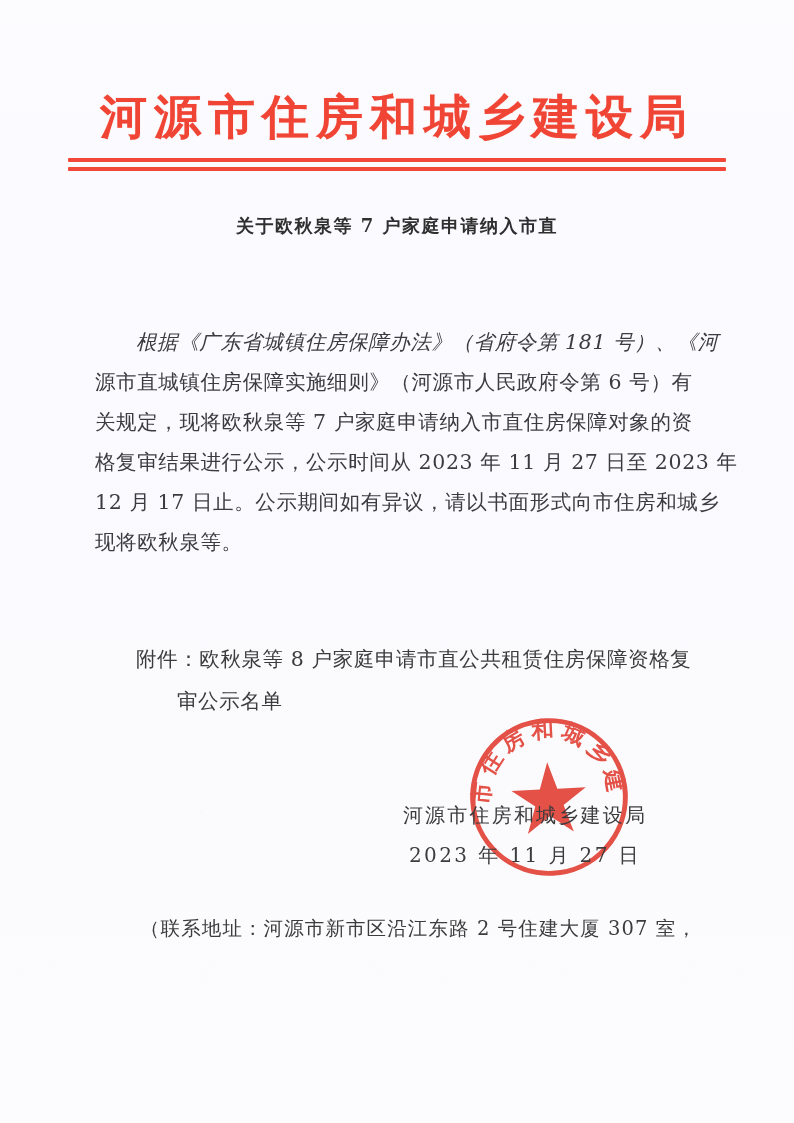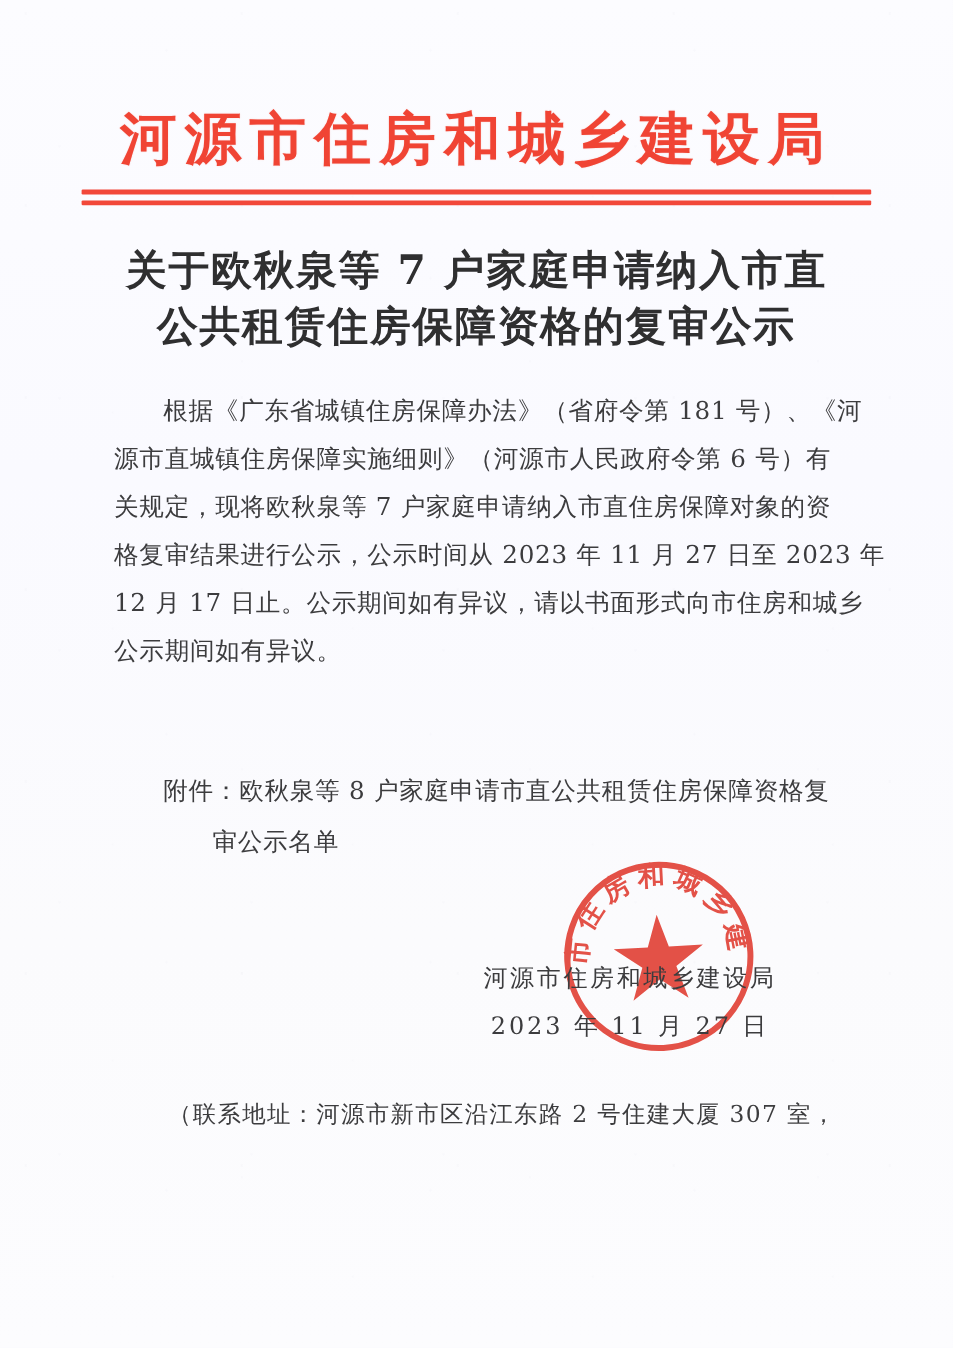--- a/index.html
+++ b/index.html
@@ -74,21 +74,21 @@
   
   .doc-title {
     position: absolute;
     left: 95px;
     right: 95px;
     top: 203px;
     text-align: center;
     color: #2f2f30;
     font-family: "DejaVu Serif", serif;
     font-weight: bold;
-    font-size: 34px;
+    font-size: 18px;
     line-height: 46px;
     letter-spacing: 1.5px;
   }
   .doc-title .tline { display: block; white-space: nowrap; }
 
   
   .body-block {
     position: absolute;
     left: 95px;
     width: 606px;
@@ -96,21 +96,21 @@
     color: #3c3c3e;
     font-family: "DejaVu Serif", serif;
     font-size: 20.5px;
     line-height: 40px;
     letter-spacing: .6px;
   }
   .body-line {
     display: block;
     white-space: nowrap;
   }
-  .body-line.indent { text-indent: 41px; }
+  .body-line.indent { text-indent: 41px; font-style: italic; }
 
   
   .attach-block {
     position: absolute;
     left: 95px;
     width: 606px;
     top: 638px;
     color: #3c3c3e;
     font-family: "DejaVu Serif", serif;
     font-size: 20.5px;
@@ -175,30 +175,29 @@
   <div class="masthead">
     <div class="masthead-title">河源市住房和城乡建设局</div>
   </div>
   <div class="rules">
     <div class="rule"></div>
     <div class="rule second"></div>
   </div>
 
   <div class="doc-title">
     <span class="tline">关于欧秋泉等 7 户家庭申请纳入市直</span>
-    <span class="tline">公共租赁住房保障资格的复审公示</span>
   </div>
 
   <div class="body-block">
     <span class="body-line indent">根据《广东省城镇住房保障办法》（省府令第 181 号）、《河</span>
     <span class="body-line">源市直城镇住房保障实施细则》（河源市人民政府令第 6 号）有</span>
     <span class="body-line">关规定，现将欧秋泉等 7 户家庭申请纳入市直住房保障对象的资</span>
     <span class="body-line">格复审结果进行公示，公示时间从 2023 年 11 月 27 日至 2023 年</span>
     <span class="body-line">12 月 17 日止。公示期间如有异议，请以书面形式向市住房和城乡</span>
-    <span class="body-line">公示期间如有异议。</span>
+    <span class="body-line">现将欧秋泉等。</span>
   </div>
 
   <div class="attach-block">
     <span class="attach-line l1">附件：欧秋泉等 8 户家庭申请市直公共租赁住房保障资格复</span>
     <span class="attach-line l2">审公示名单</span>
   </div>
 
   <div class="seal">
     <svg viewBox="0 0 200 200" xmlns="http://www.w3.org/2000/svg">
       <defs>

